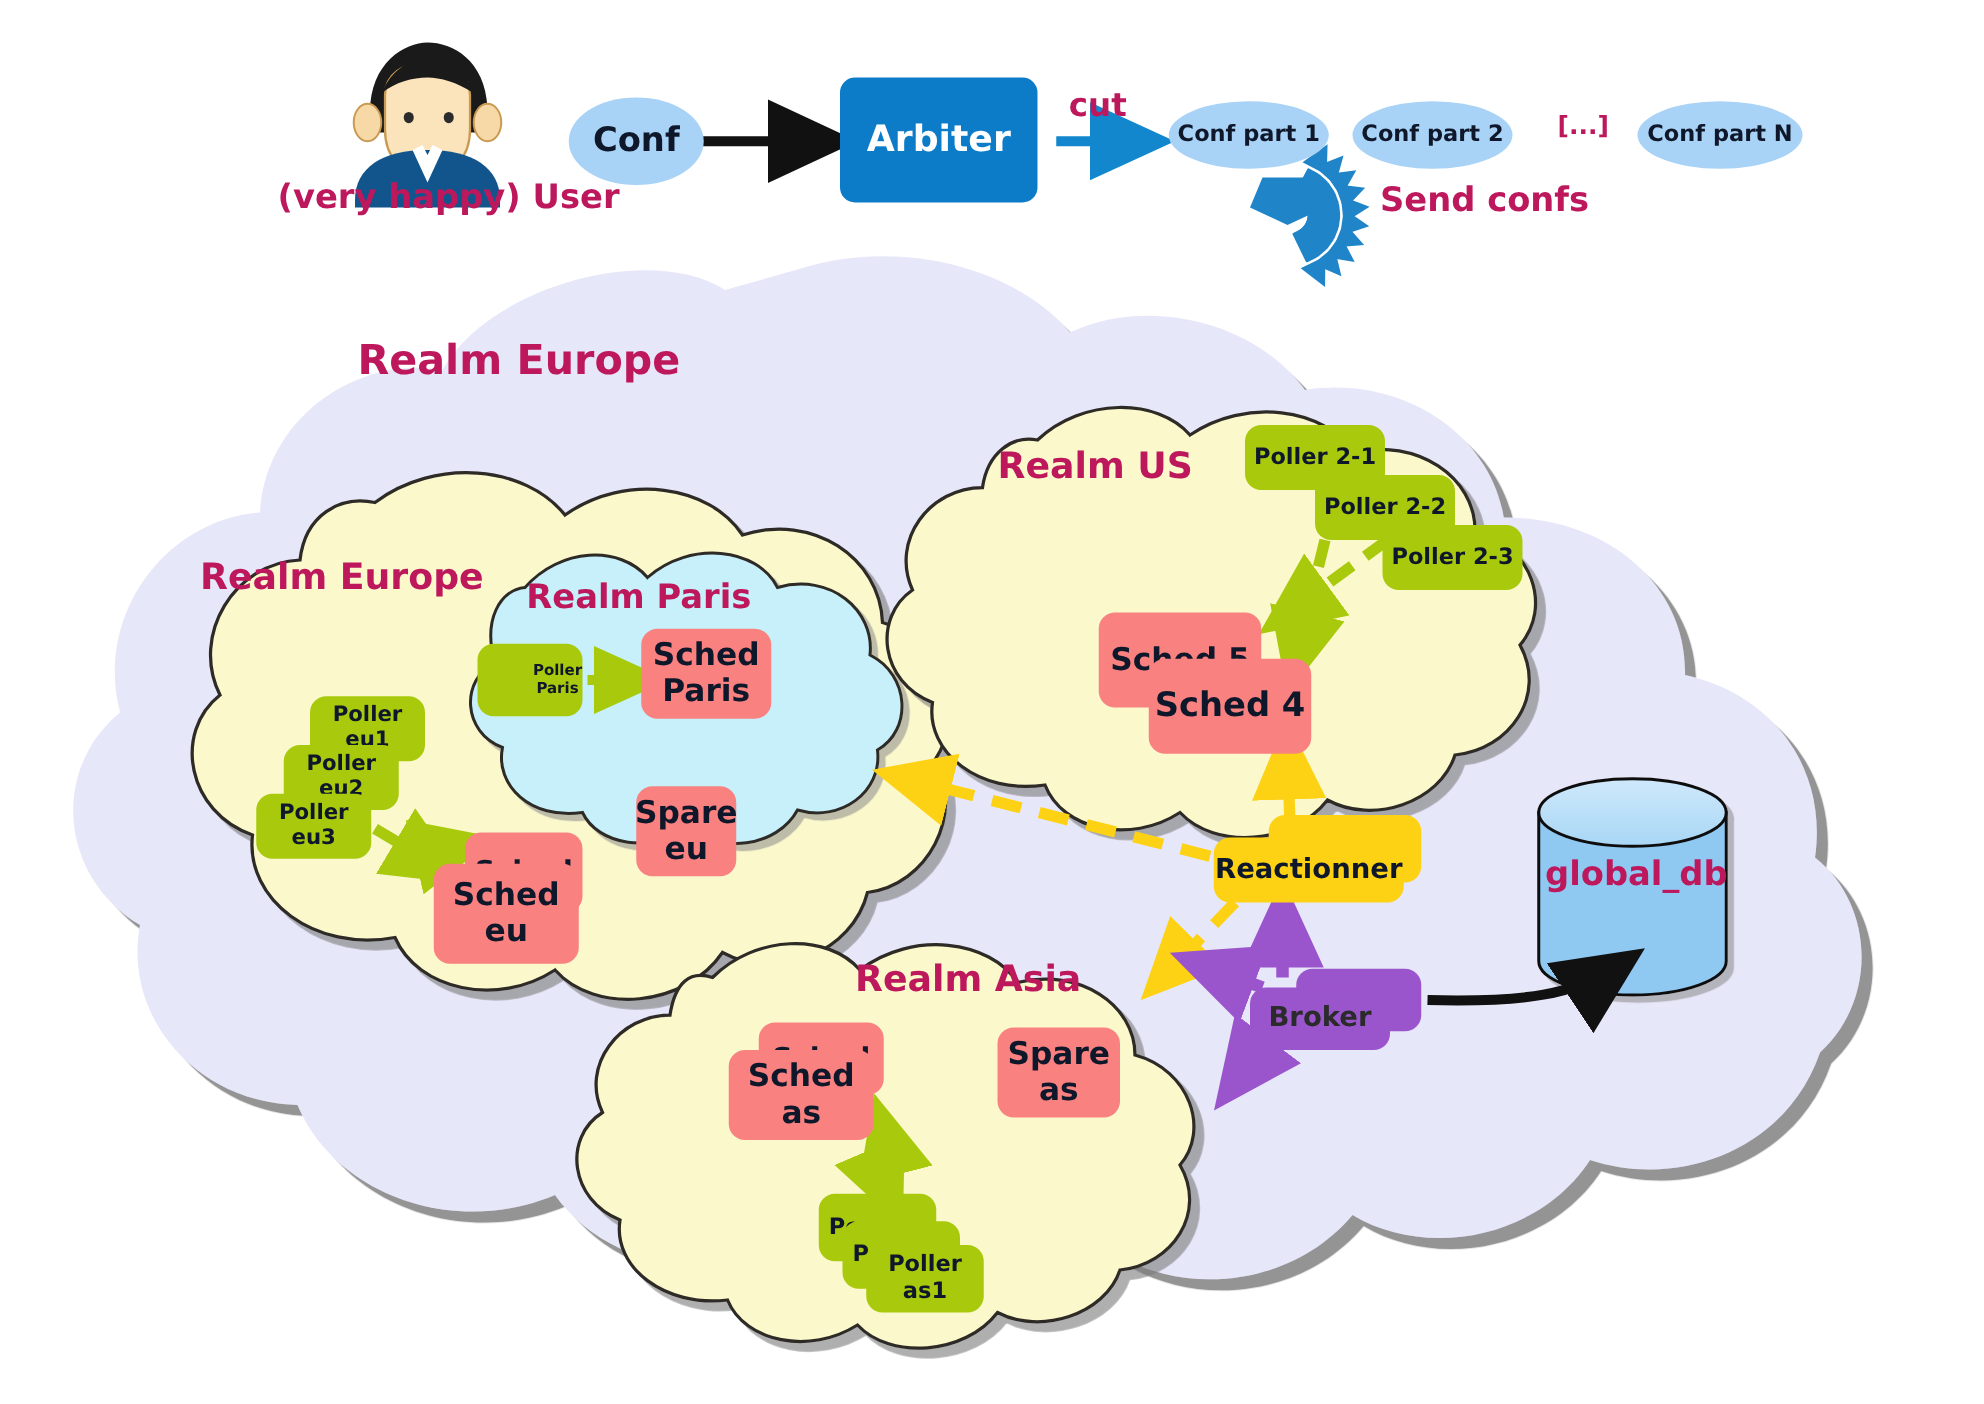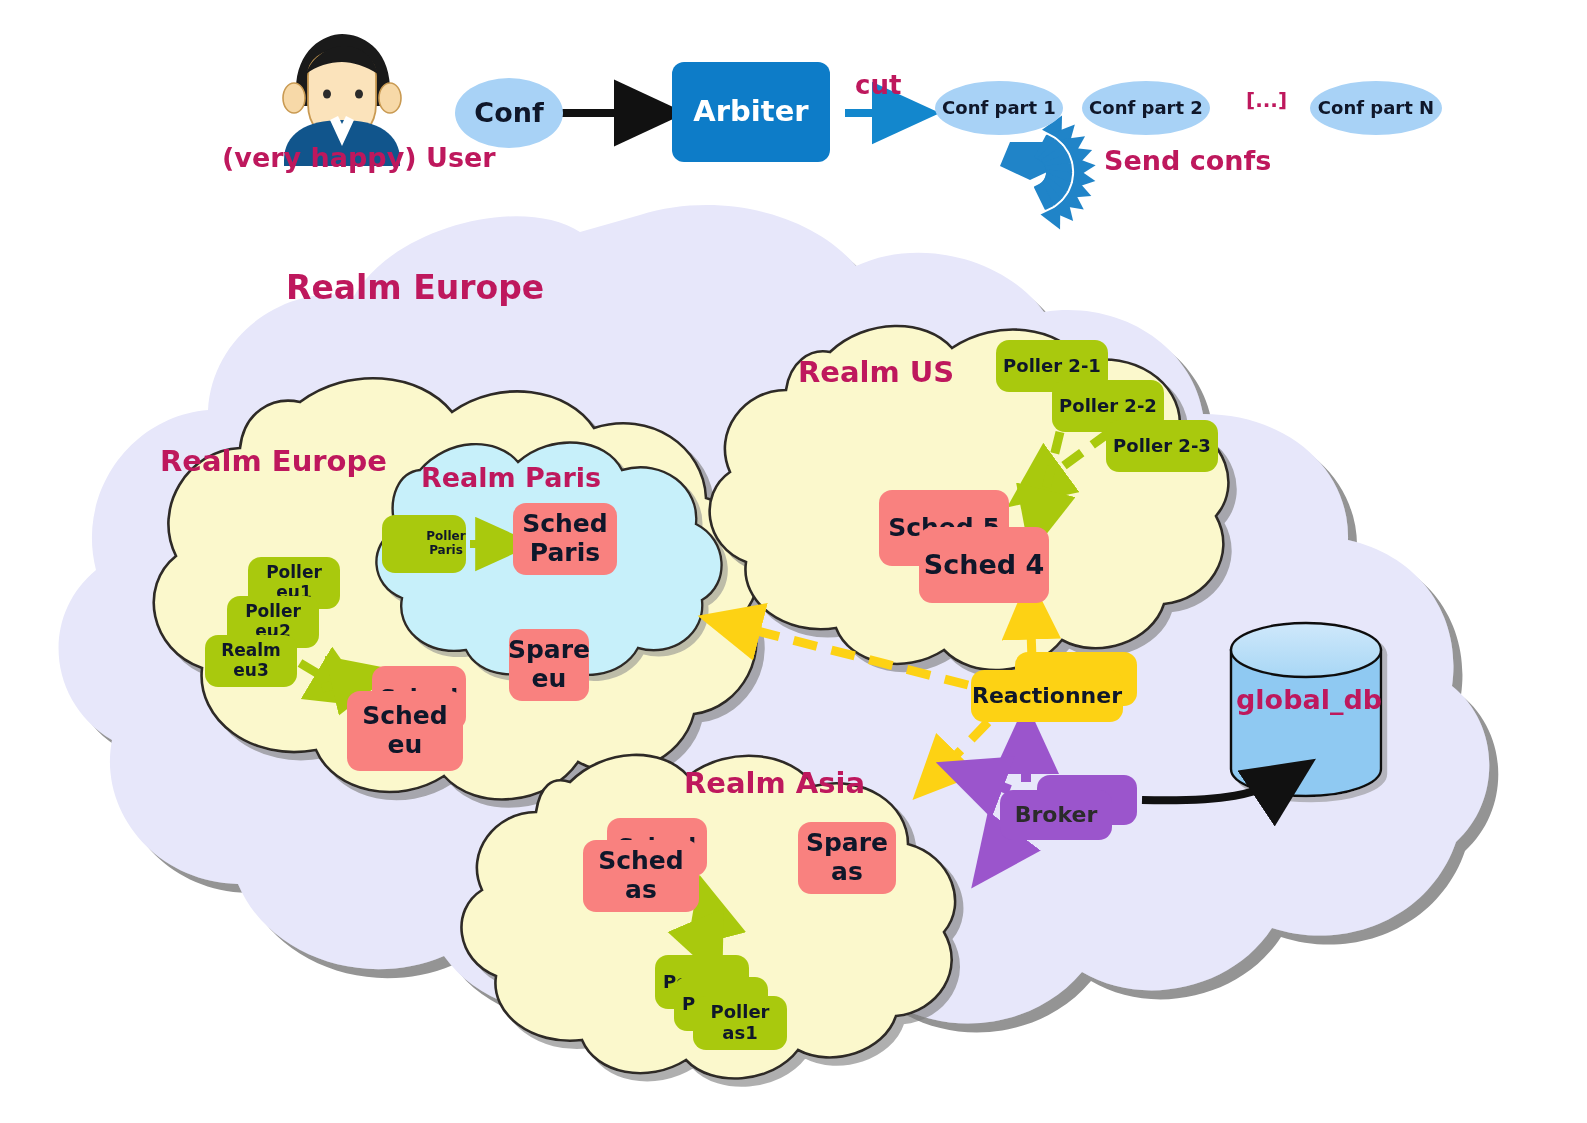--- a/index.html
+++ b/index.html
@@ -275,21 +275,21 @@
   <div class="lbl" style="left:1104px;top:145px;font-size:27px;">Send confs</div>
 
   <div class="lbl" style="left:286px;top:268px;font-size:33px;">Realm Europe</div>
 
   <div class="lbl" style="left:1236px;top:684px;font-size:27px;">global_db</div>
 
   <div class="lbl" style="left:160px;top:444px;font-size:29px;">Realm Europe</div>
 
   <div class="node card green" style="left:248px;top:557px;width:92px;height:52px;font-size:17px;">Poller eu1</div>
   <div class="node card green" style="left:227px;top:596px;width:92px;height:52px;font-size:17px;">Poller eu2</div>
-  <div class="node card green" style="left:205px;top:635px;width:92px;height:52px;font-size:17px;">Realm eu3</div>
+  <div class="node card green" style="left:205px;top:635px;width:92px;height:52px;font-size:17px;">Poller eu3</div>
 
   <div class="node card salmon stackback" style="left:372px;top:666px;width:94px;height:64px;font-size:23px;">Sched</div>
   <div class="node card salmon" style="left:347px;top:691px;width:116px;height:80px;font-size:25px;flex-direction:column;">Sched eu</div>
 
   <div class="node card salmon" style="left:509px;top:629px;width:80px;height:72px;font-size:25px;">Spare eu</div>
 
   <div class="lbl" style="left:421px;top:462px;font-size:27px;">Realm Paris</div>
 
   <div class="node card green" style="left:382px;top:515px;width:84px;height:58px;font-size:12px;padding-left:44px;">Poller Paris</div>
   <div class="node card salmon" style="left:513px;top:503px;width:104px;height:72px;font-size:25px;">Sched Paris</div>

